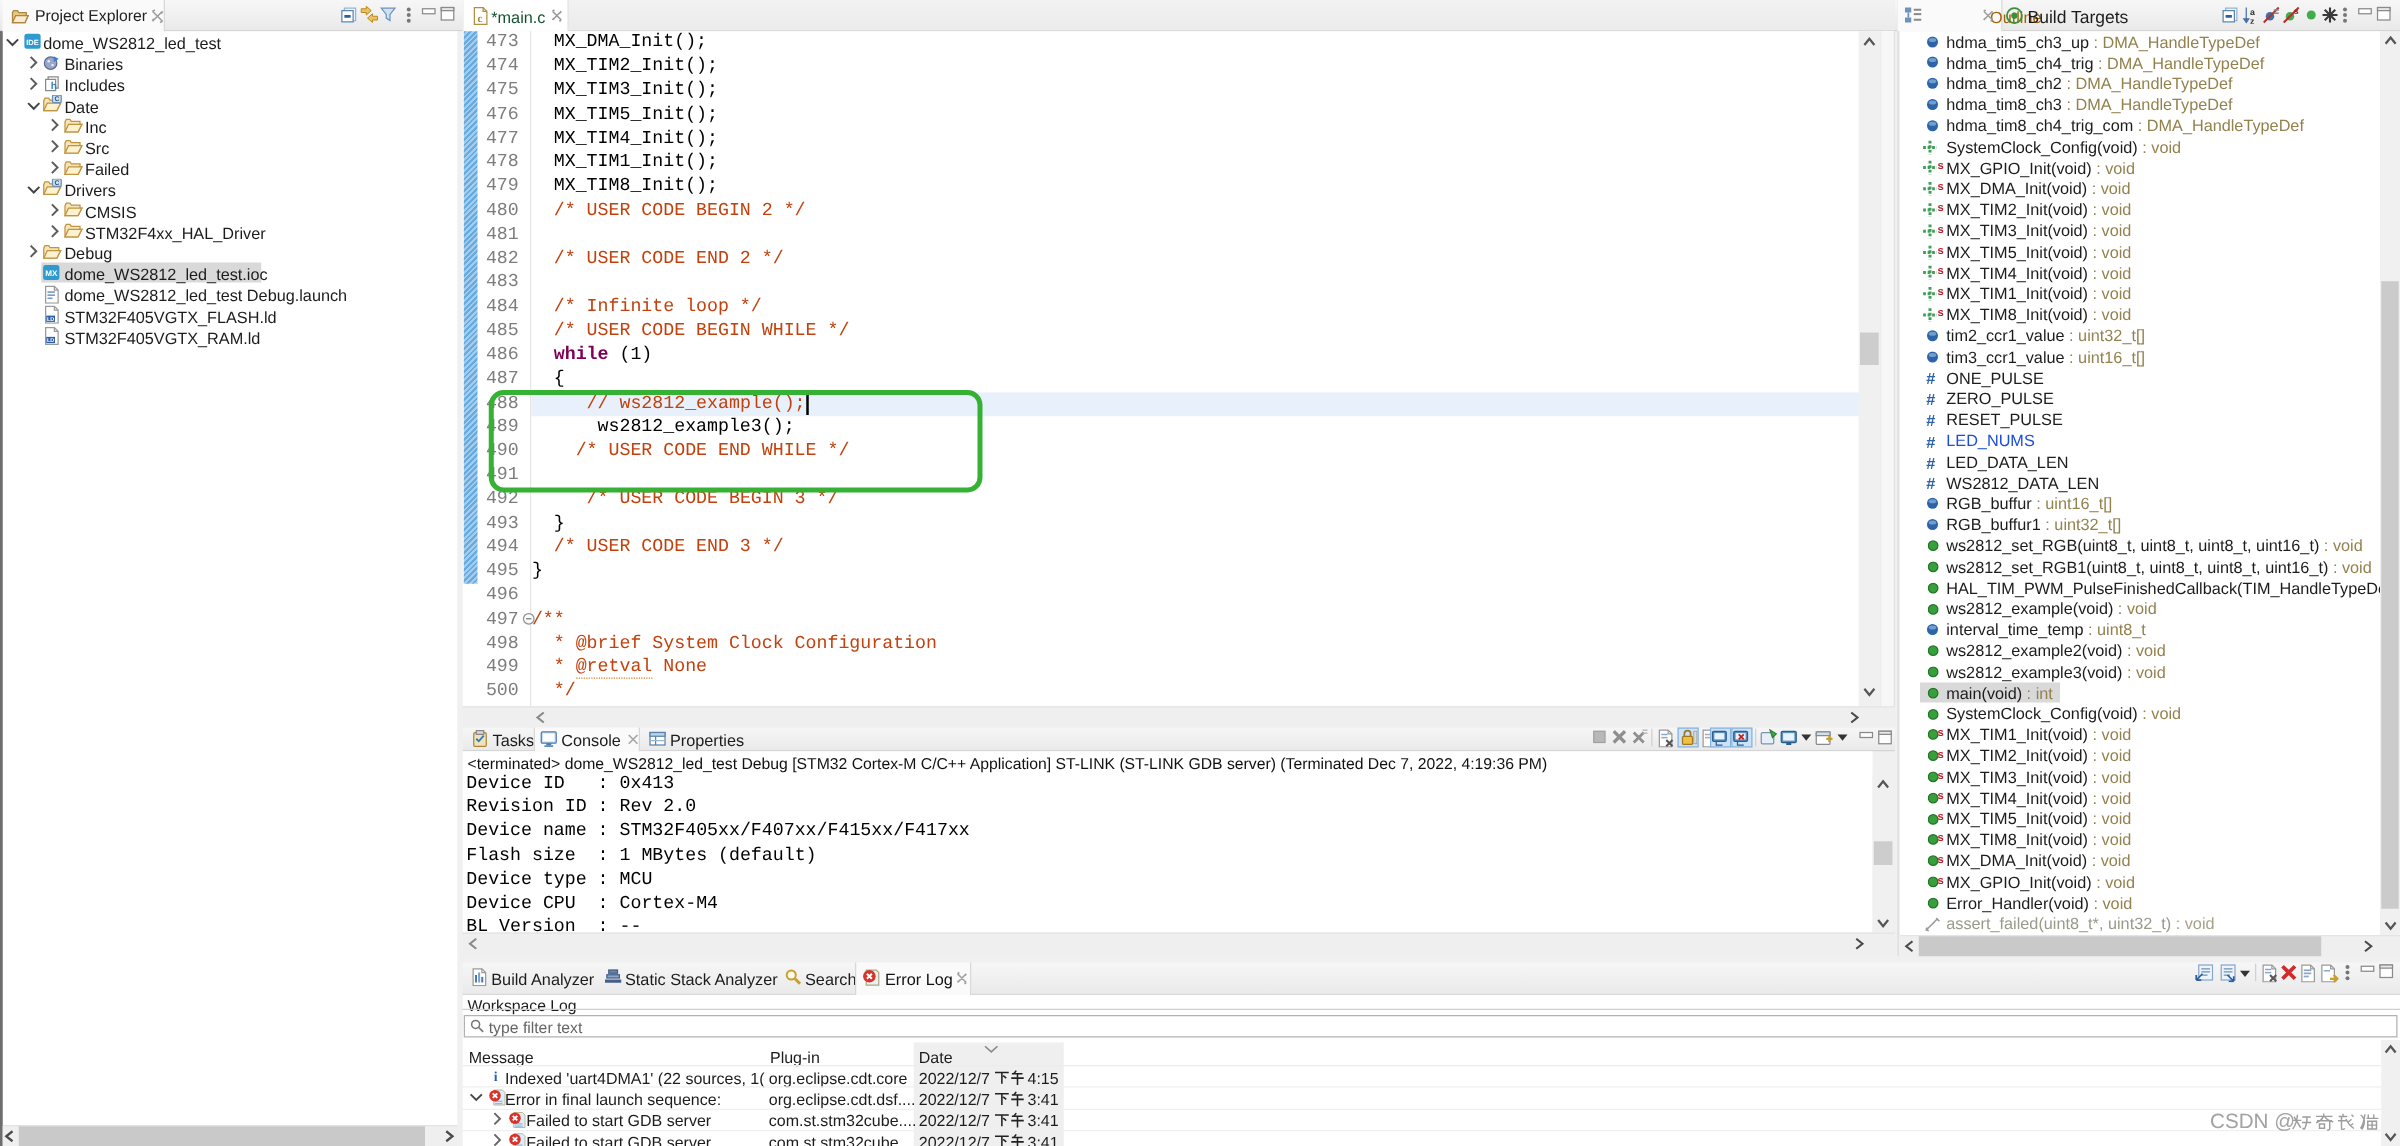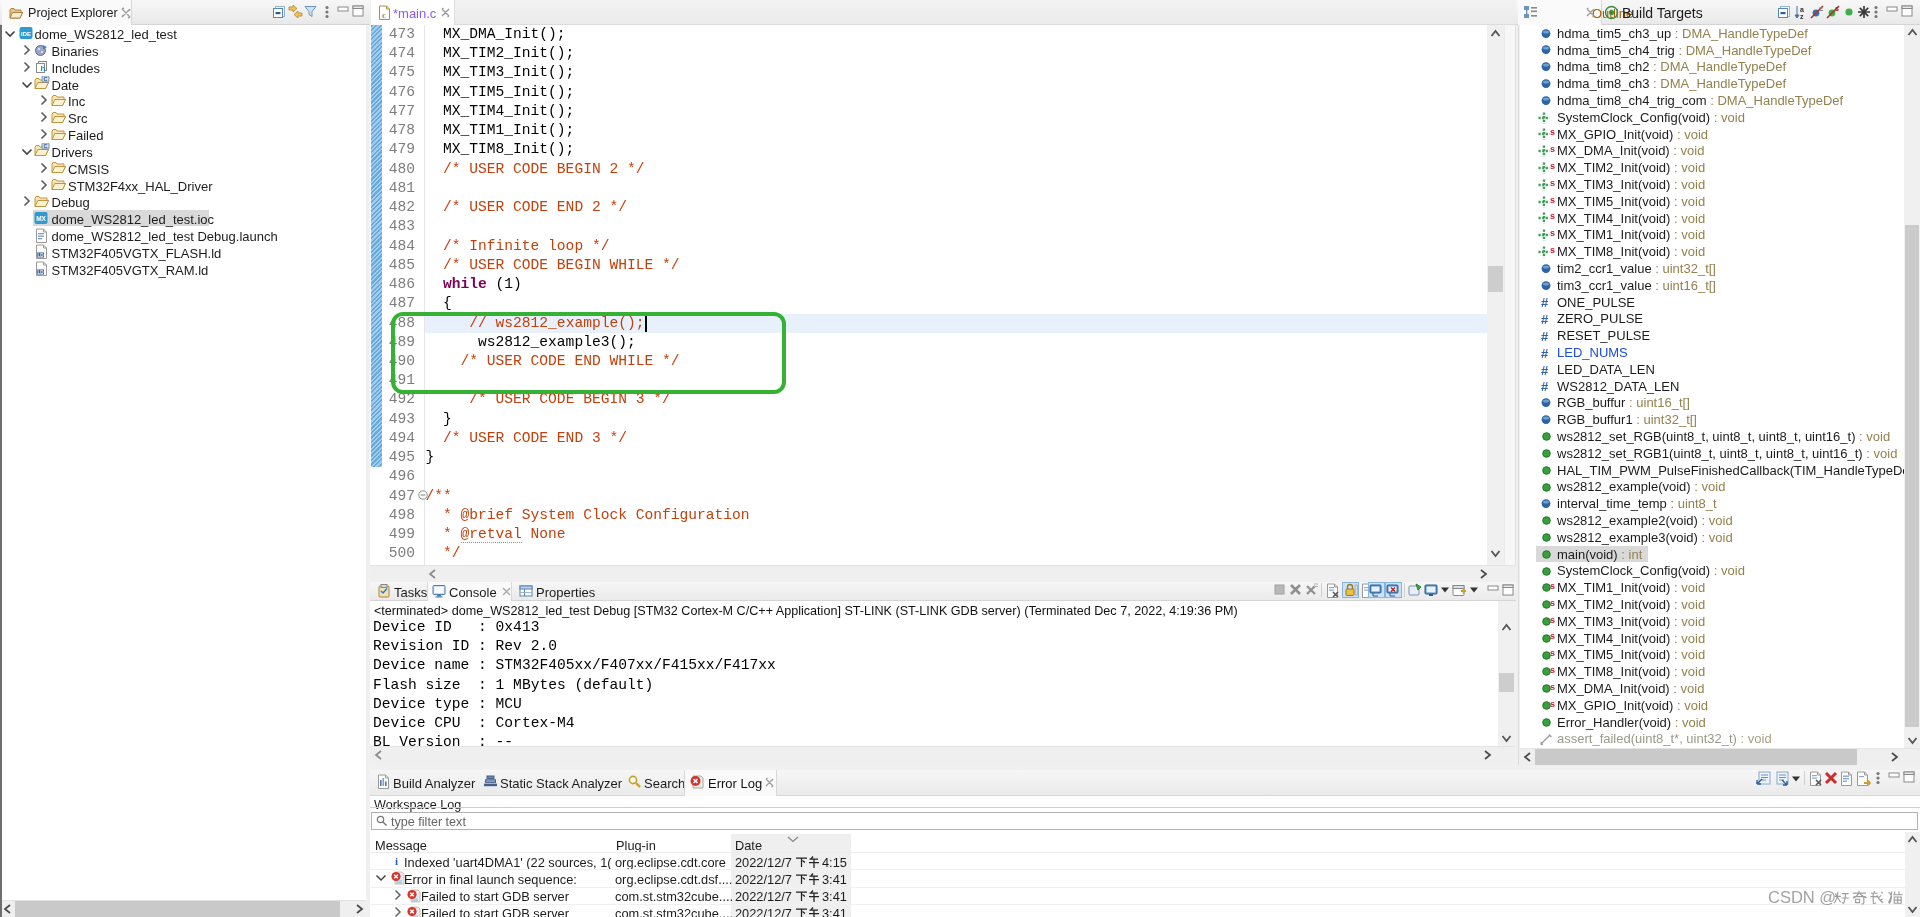--- a/index.html
+++ b/index.html
@@ -187,21 +187,21 @@
     <polyline points="3,1 8,5 3,9" fill="none" stroke="#4a4a4a" stroke-width="1.8"></polyline>
   </svg>
 <div class="" style="left:366px;top:25px;width:4px;height:892px;background:#f0f0f0"></div>
 <div class="" style="left:0px;top:25px;width:2px;height:892px;background:#6e6e6e"></div>
 <div class="" style="left:371px;top:0px;width:84px;height:25px;background:#fff;border-right:1px solid #e0e0e0"></div>
 <svg class="ic" style="left:377px;top:5px;" width="14" height="15" viewBox="0 0 14 15">
     <path d="M2.5,1 L9.5,1 L12.5,4 L12.5,14.5 L2.5,14.5 Z" fill="#fff" stroke="#b09040"></path>
     <path d="M9.5,1 L9.5,4 L12.5,4" fill="none" stroke="#b09040"></path>
     <text x="7" y="12.5" font-size="9" font-weight="bold" fill="#a08838" text-anchor="middle" font-family="Liberation Serif">c</text>
   </svg>
-<div class="t" style="left:393px;top:5px;font-size:13px;color:#8b5cf6">*main.c</div>
+<div class="t" style="left:393px;top:5px;font-size:13px;color:#14532d">*main.c</div>
 <svg class="ic" style="left:440px;top:7px;" width="11" height="11" viewBox="0 0 11 11">
     <path d="M2,2 L9,9 M9,2 L2,9 M2,2 L3.5,1 M9,2 L8,3.5 M9,9 L7.5,10 M2,9 L3,7.5" stroke="#9a9a9a" stroke-width="1.3" fill="none"></path>
   </svg>
 <div class="" style="left:371px;top:25px;width:11px;height:442px;background:repeating-linear-gradient(135deg,#66aade 0,#66aade 1.6px,#a3cdee 1.6px,#a3cdee 3.2px)"></div>
 <div class="" style="left:424px;top:25px;width:1px;height:540px;background:#e6e6e6"></div>
 <div class="" style="left:425px;top:313.6px;width:1062px;height:19.3px;background:#e7f0fb"></div>
 <pre style="left:383px;top:25px;width:32px;text-align:right;color:#7d7d7d">473
 474
 475
 476

